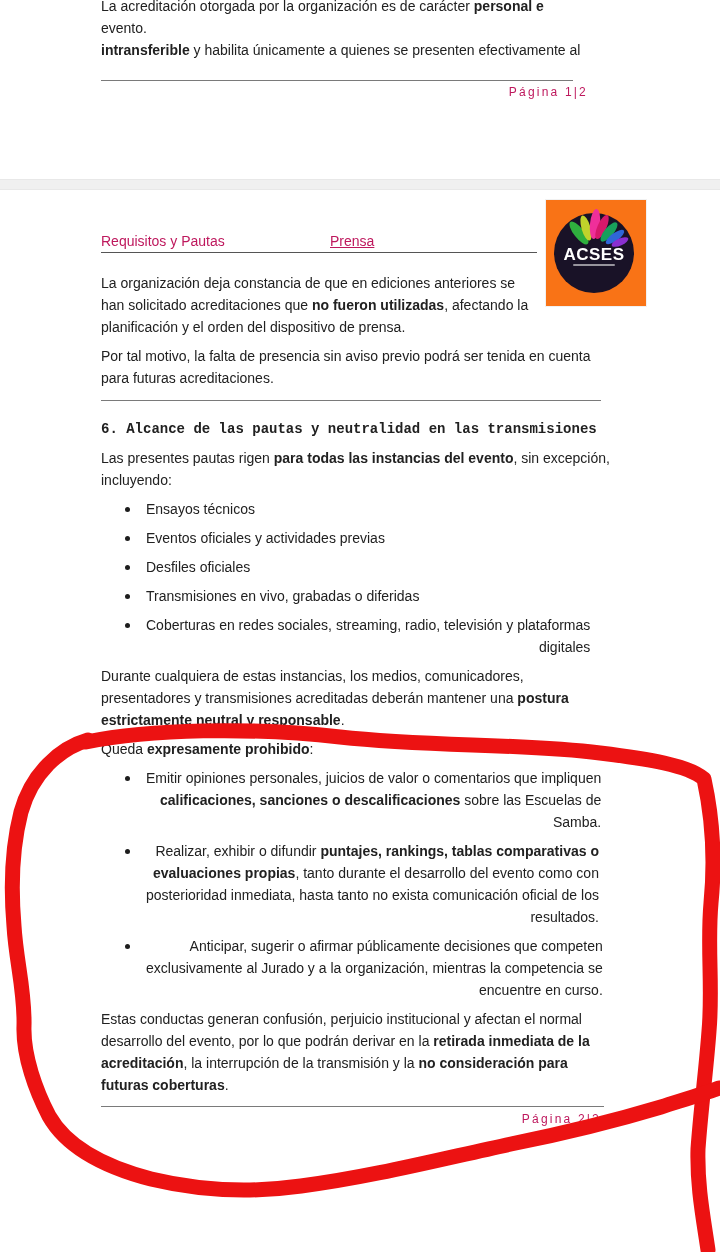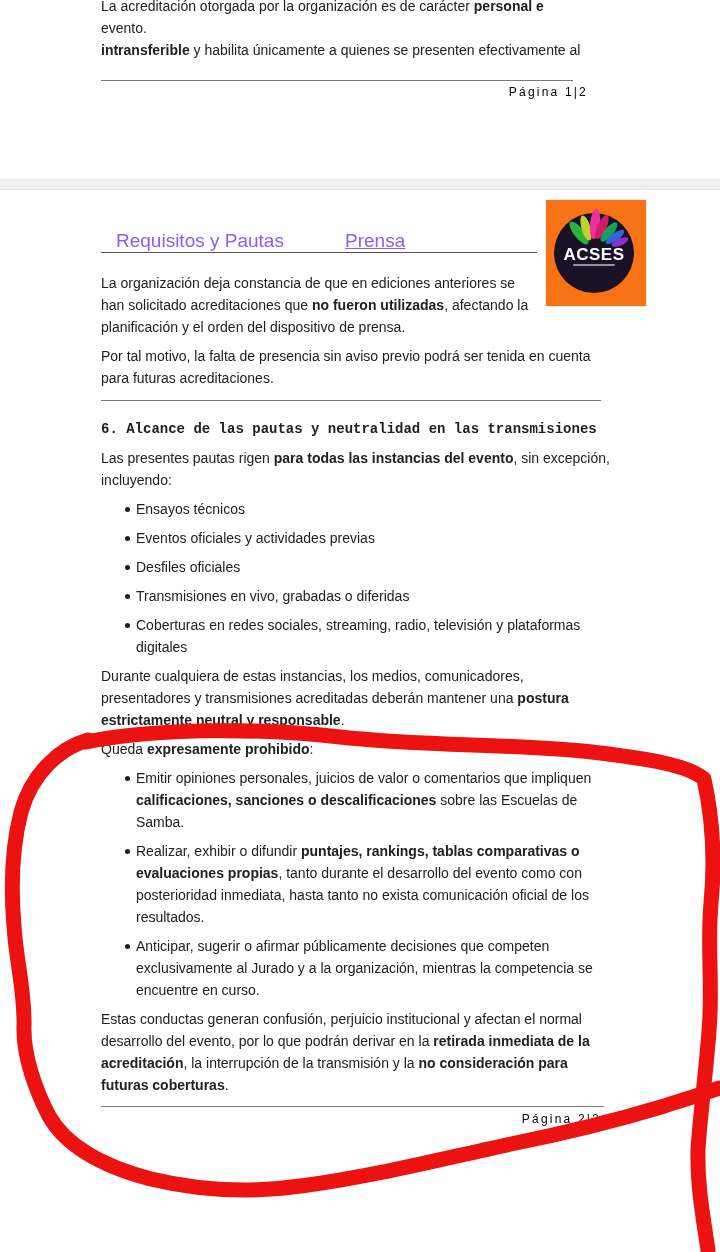--- a/index.html
+++ b/index.html
@@ -18,31 +18,31 @@
   .para{margin:0 0 7px 0;}
   .heading{font-weight:700;font-family:Liberation Mono, monospace;}
   .line{white-space:nowrap;}
   strong{font-weight:700;}
 
   .rule{border-top:1px solid #7a7a7a;height:0;}
   .rule-p1{width:472px;margin:19px 0 0 0;}
   .rule-mid{width:500px;margin:11px 0 17px 0;}
   .rule-footer{width:503px;margin:10px 0 1px 0;}
 
-  .page-footer{font-size:12px;letter-spacing:2.2px;color:#000000;text-align:right;line-height:22px;}
+  .page-footer{font-size:12px;letter-spacing:2.2px;color:#be185d;text-align:right;line-height:22px;}
   .footer-p1{width:487px;}
   .footer-p2{width:500px;}
 
   .bullets{margin:0 0 7px 0;}
   .bullet-item{display:flex;align-items:flex-start;margin:0 0 7px 0;}
   .bullet-item:last-child{margin-bottom:0;}
   .dot{flex:0 0 5px;width:5px;height:5px;border-radius:50%;background:#1d1d1d;margin:9px 0 0 24px;}
-  .bullet-lines{margin-left:6px;}
+  .bullet-lines{margin-left:16px;text-align:right;}
 
-  .header-row{position:absolute;left:116px;top:40px;width:437px;font-size:19px;line-height:22px;color:#8b5cf6;}
+  .header-row{position:absolute;left:101px;top:40px;width:437px;font-size:14px;line-height:22px;color:#be185d;}
   .header-center{position:absolute;left:229px;top:0;text-decoration:underline;}
   .header-underline{position:absolute;left:101px;top:62px;width:436px;border-top:1px solid #555;}
 
   .logo-box{position:absolute;left:546px;top:10px;width:100px;height:106px;background:#f97316;
             box-shadow:0 0 0 1px #f1f1f1;}
   .annotation-svg{position:absolute;left:0;top:0;width:720px;height:1252px;pointer-events:none;z-index:10;}
 </style>
 </head>
 <body>
 

